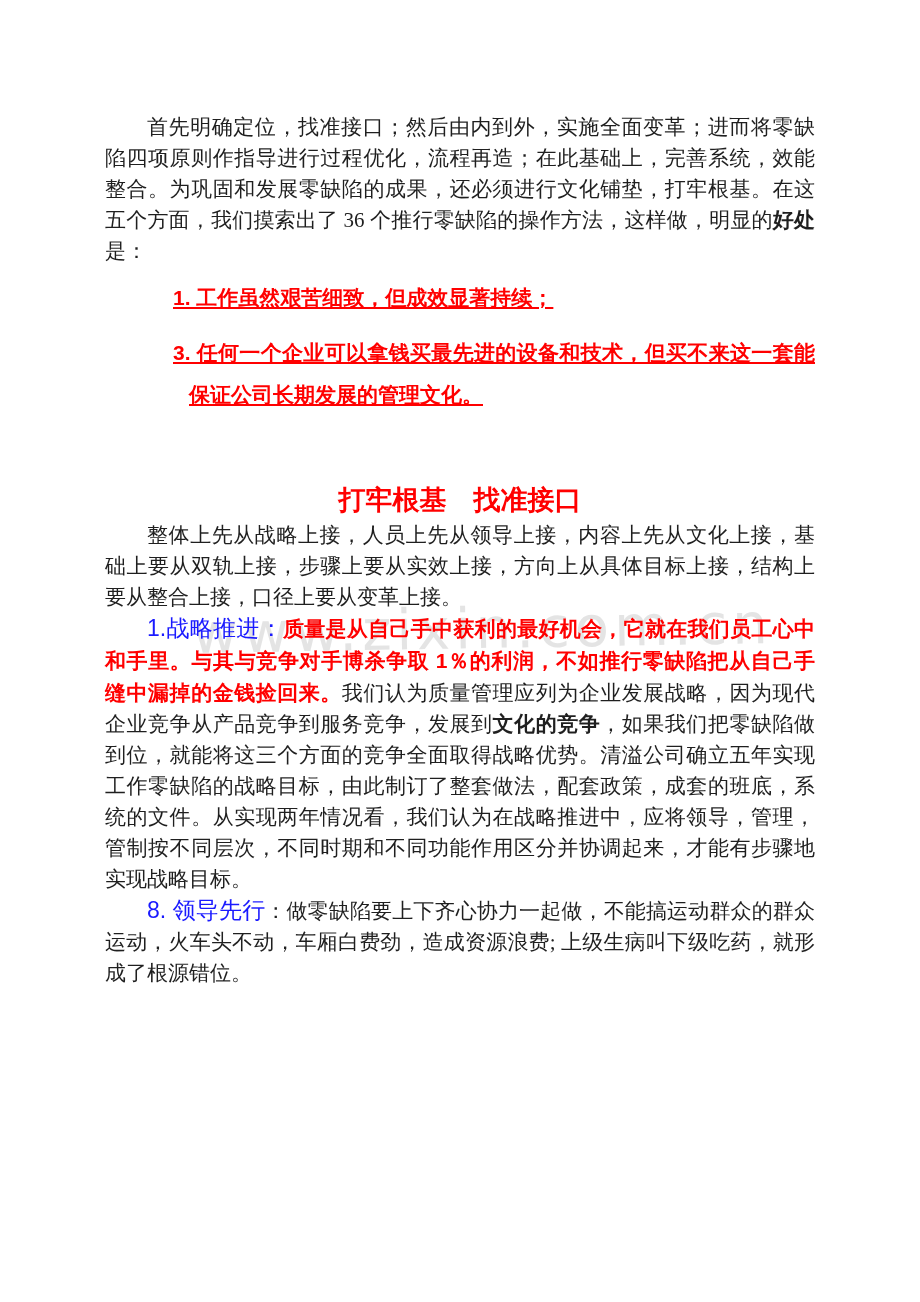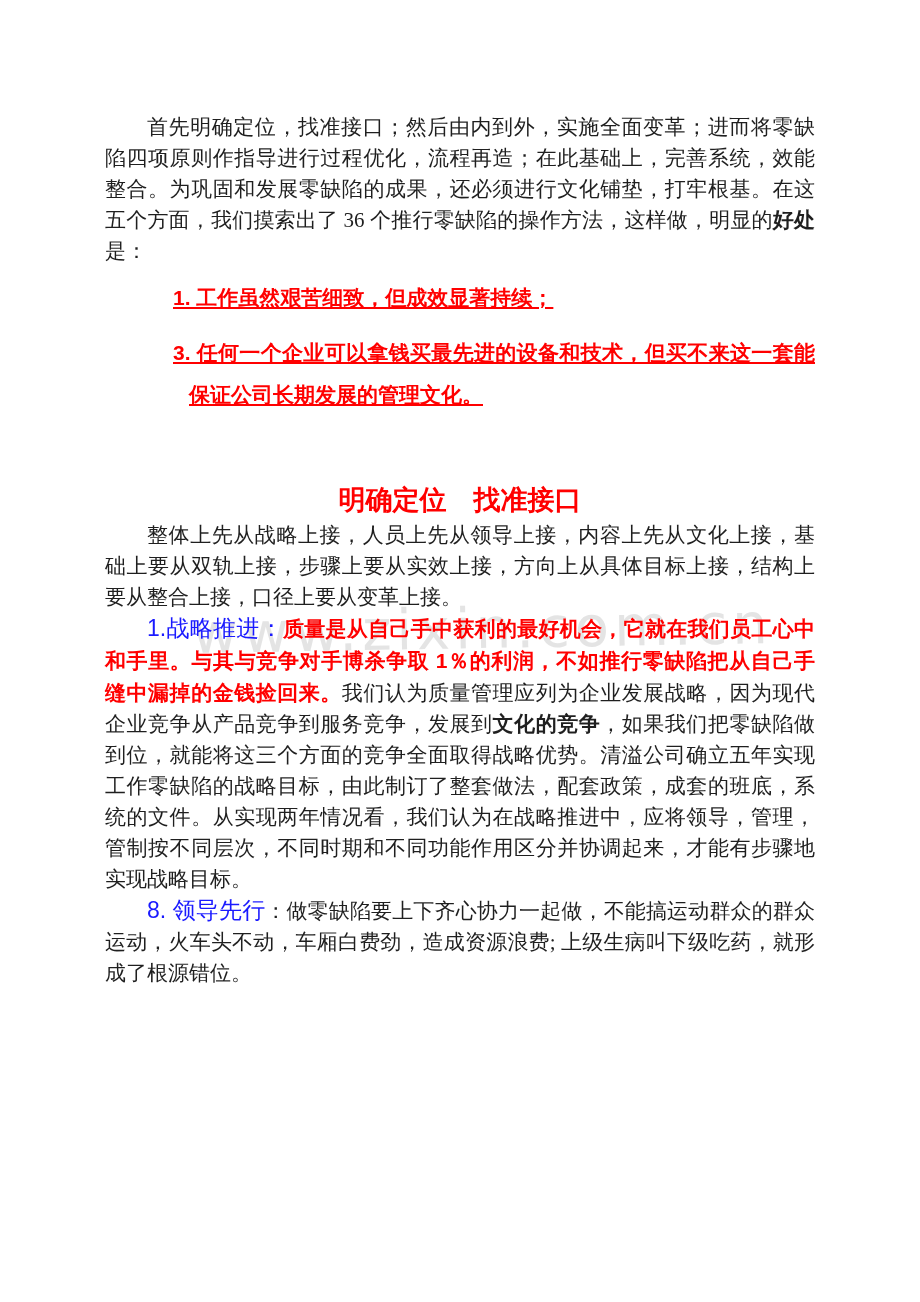--- a/index.html
+++ b/index.html
@@ -84,21 +84,21 @@
 
   <div class="content">
 
     <p class="body"><span>首先明确定位，找准接口；然后由内到外，实施全面变革；进而将零缺陷四项原则作指导进行过程优化，流程再造；在此基础上，完善系统，效能整合。为巩固和发展零缺陷的成果，还必须进行文化铺垫，打牢根基。在这五个方面，我们摸索出了 36 个推行零缺陷的操作方法，这样做，明显的</span><span class="bold-black">好处</span><span>是：</span></p>
 
     <div class="benefits">
       <div class="benefit">1. 工作虽然艰苦细致，但成效显著持续；</div>
       <div class="benefit">3. 任何一个企业可以拿钱买最先进的设备和技术，但买不来这一套能保证公司长期发展的管理文化。</div>
     </div>
 
-    <h2 class="section-title">明确定位　找准接口</h2>
+    <h2 class="section-title">打牢根基　找准接口</h2>
 
     <p class="body mt-overview">整体上先从战略上接，人员上先从领导上接，内容上先从文化上接，基础上要从双轨上接，步骤上要从实效上接，方向上从具体目标上接，结构上要从整合上接，口径上要从变革上接。</p>
 
     <p class="body mt-strategy"><span class="blue-heading">1.战略推进</span><span class="blue-heading">：</span><span class="red-em">质量是从自己手中获利的最好机会，它就在我们员工心中和手里。与其与竞争对手博杀争取 1％的利润，不如推行零缺陷把从自己手缝中漏掉的金钱捡回来。</span><span>我们认为质量管理应列为企业发展战略，因为现代企业竞争从产品竞争到服务竞争，发展到</span><span class="bold-black">文化的竞争</span><span>，如果我们把零缺陷做到位，就能将这三个方面的竞争全面取得战略优势。清溢公司确立五年实现工作零缺陷的战略目标，由此制订了整套做法，配套政策，成套的班底，系统的文件。从实现两年情况看，我们认为在战略推进中，应将领导，管理，管制按不同层次，不同时期和不同功能作用区分并协调起来，才能有步骤地实现战略目标。</span></p>
 
     <p class="body mt-leadership"><span class="blue-heading">8. 领导先行</span><span>：</span><span>做零缺陷要上下齐心协力一起做，不能搞运动群众的群众运动，火车头不动，车厢白费劲，造成资源浪费; 上级生病叫下级吃药，就形成了根源错位。</span></p>
 
   </div>
 </div>
 

